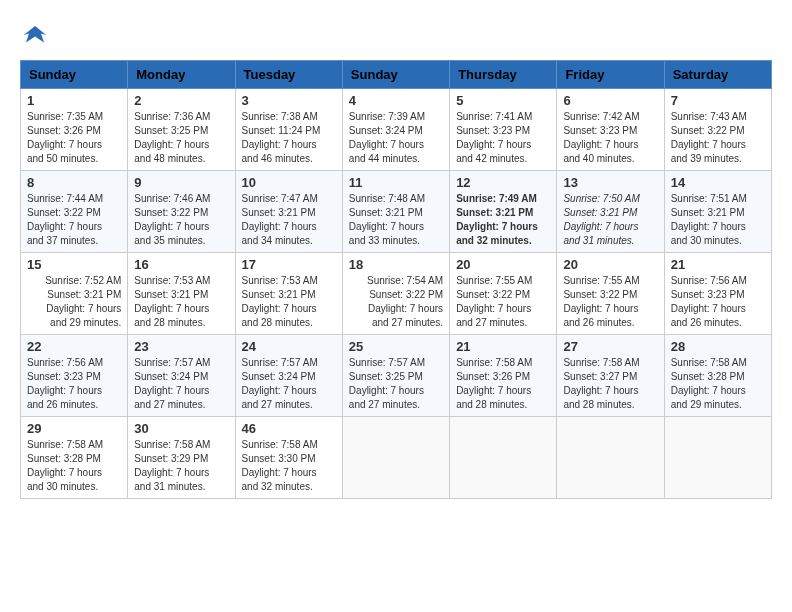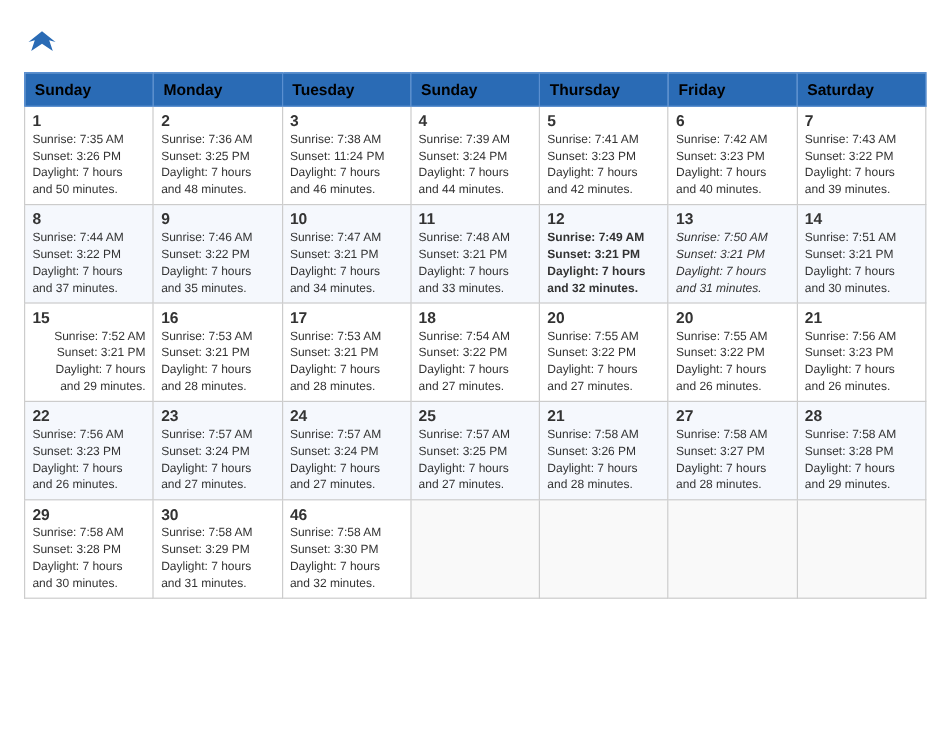--- a/index.html
+++ b/index.html
@@ -239,21 +239,21 @@
         </td>
         <td>
           <span class="day-number">17</span>
           <div class="day-info" style="white-space: pre-line;">Sunrise: 7:53 AM
 Sunset: 3:21 PM
 Daylight: 7 hours
 and 28 minutes.</div>
         </td>
         <td>
           <span class="day-number">18</span>
-          <div class="day-info" style="white-space: pre-line;">Sunrise: 7:54 AM
+          <div class="day-info" style="white-space: pre-line; text-align: right;">Sunrise: 7:54 AM
 Sunset: 3:22 PM
 Daylight: 7 hours
 and 27 minutes.</div>
         </td>
         <td>
           <span class="day-number">20</span>
           <div class="day-info" style="white-space: pre-line;">Sunrise: 7:55 AM
 Sunset: 3:22 PM
 Daylight: 7 hours
 and 27 minutes.</div>

